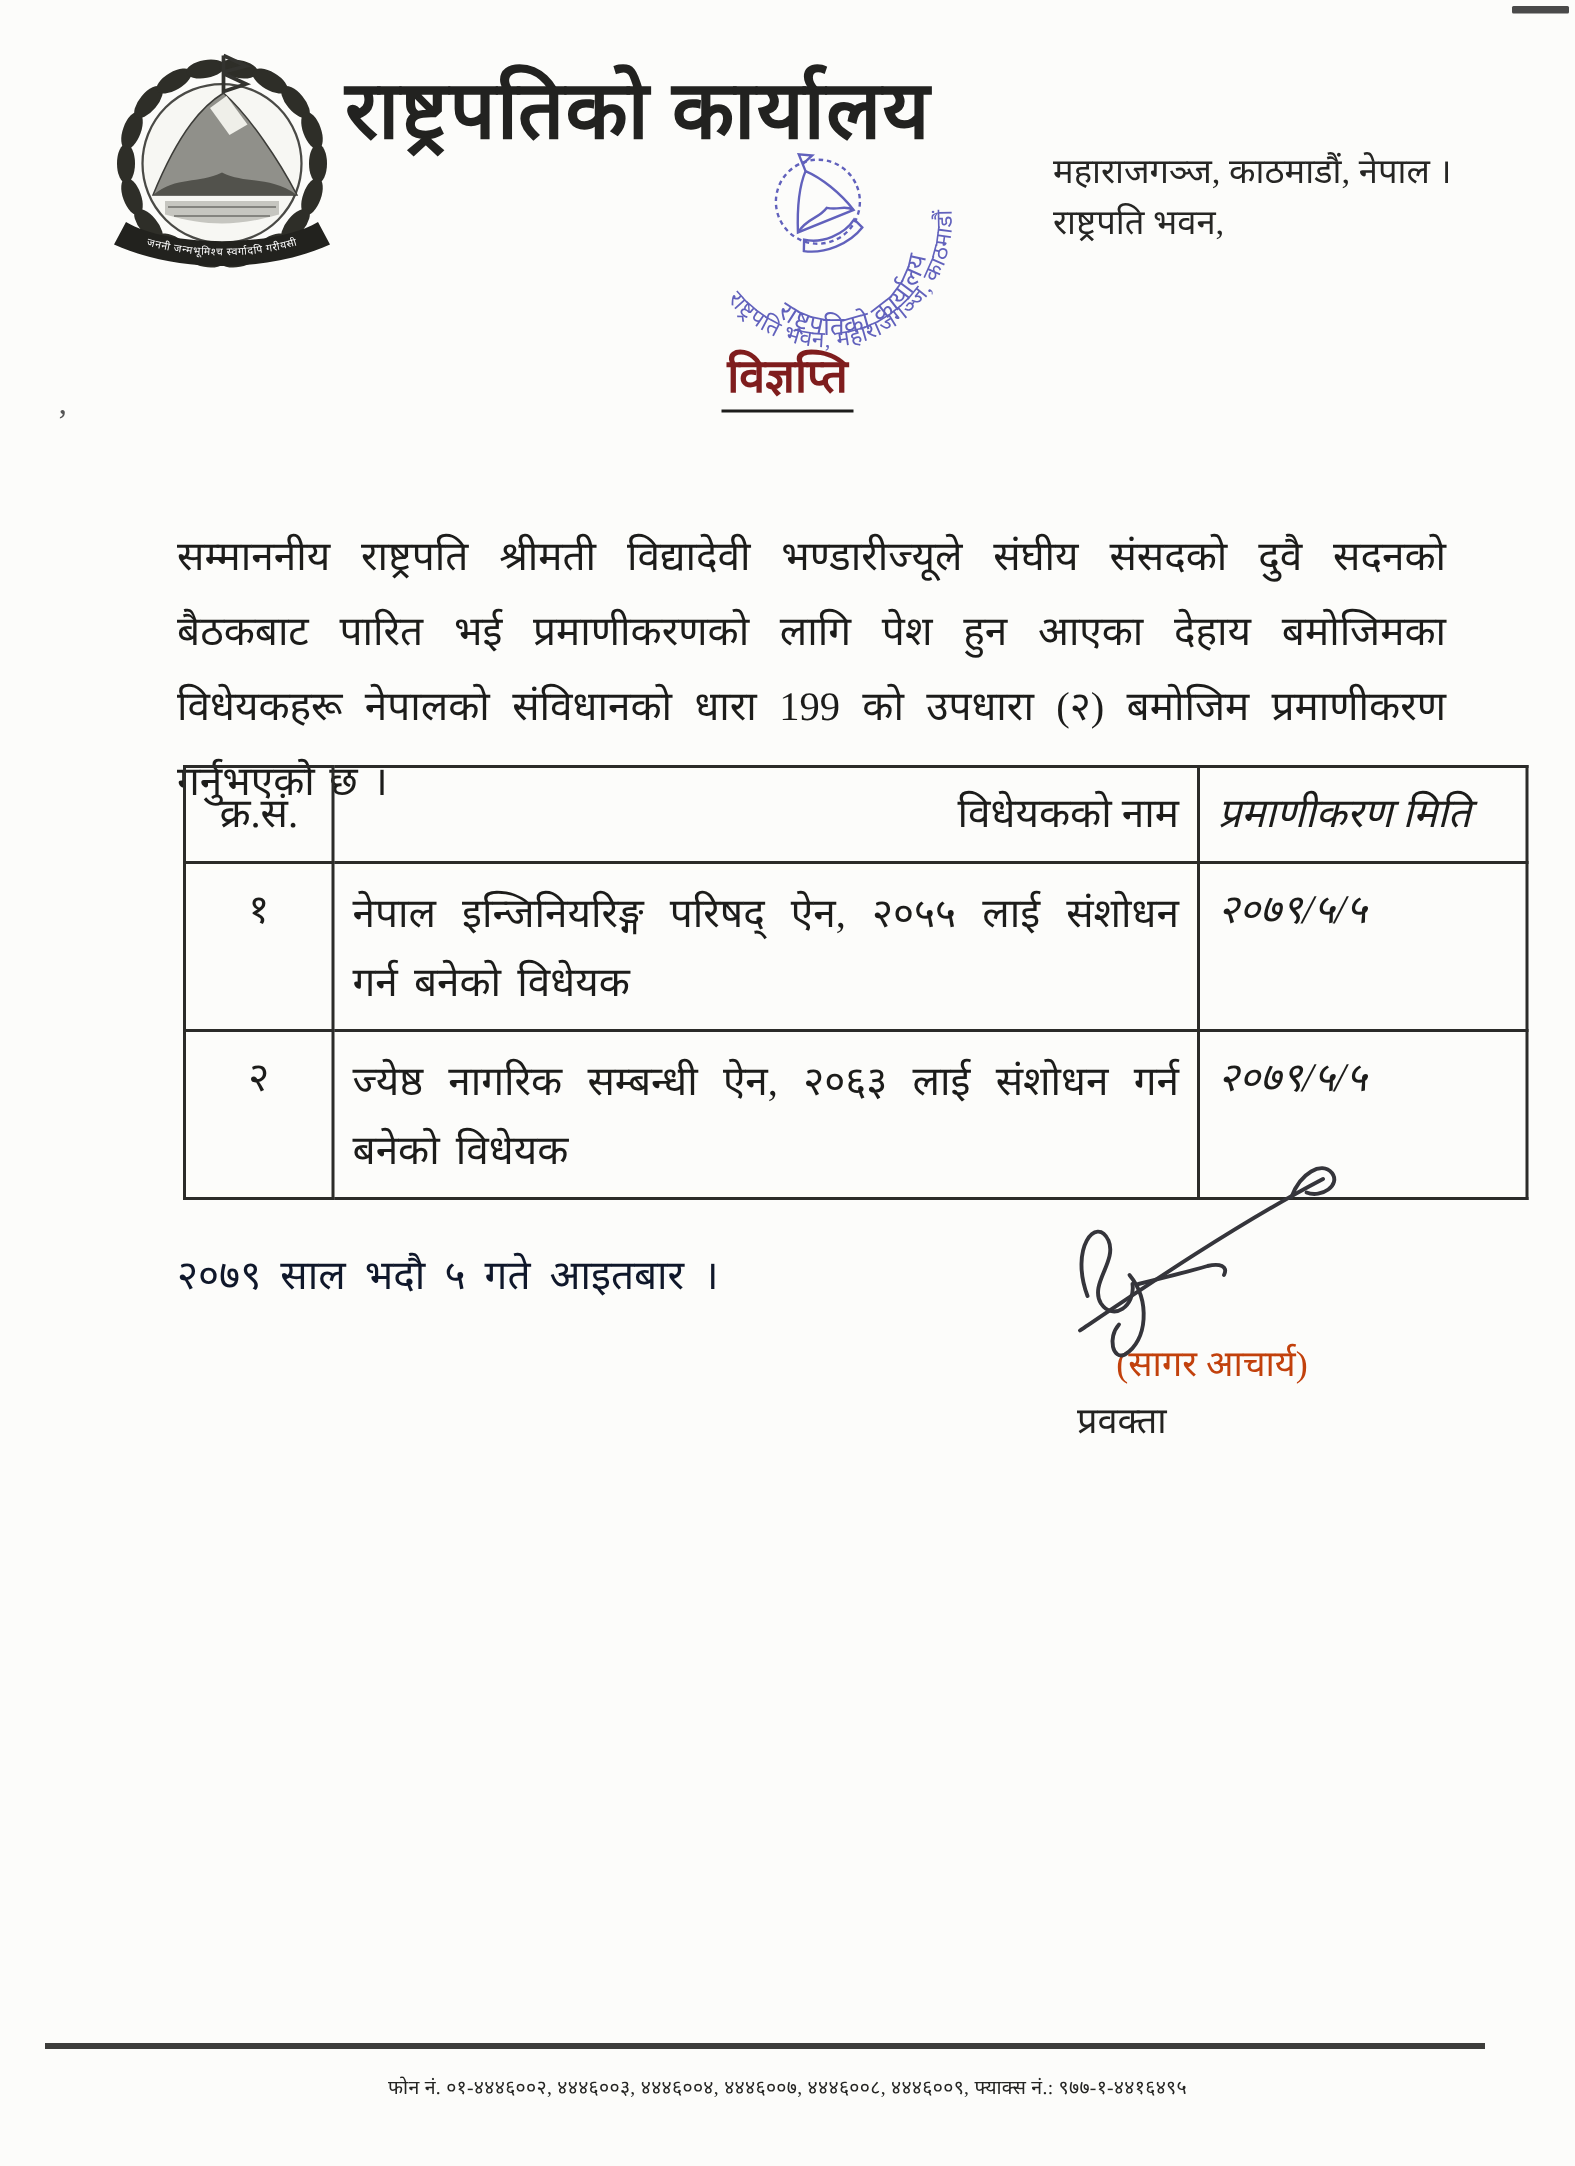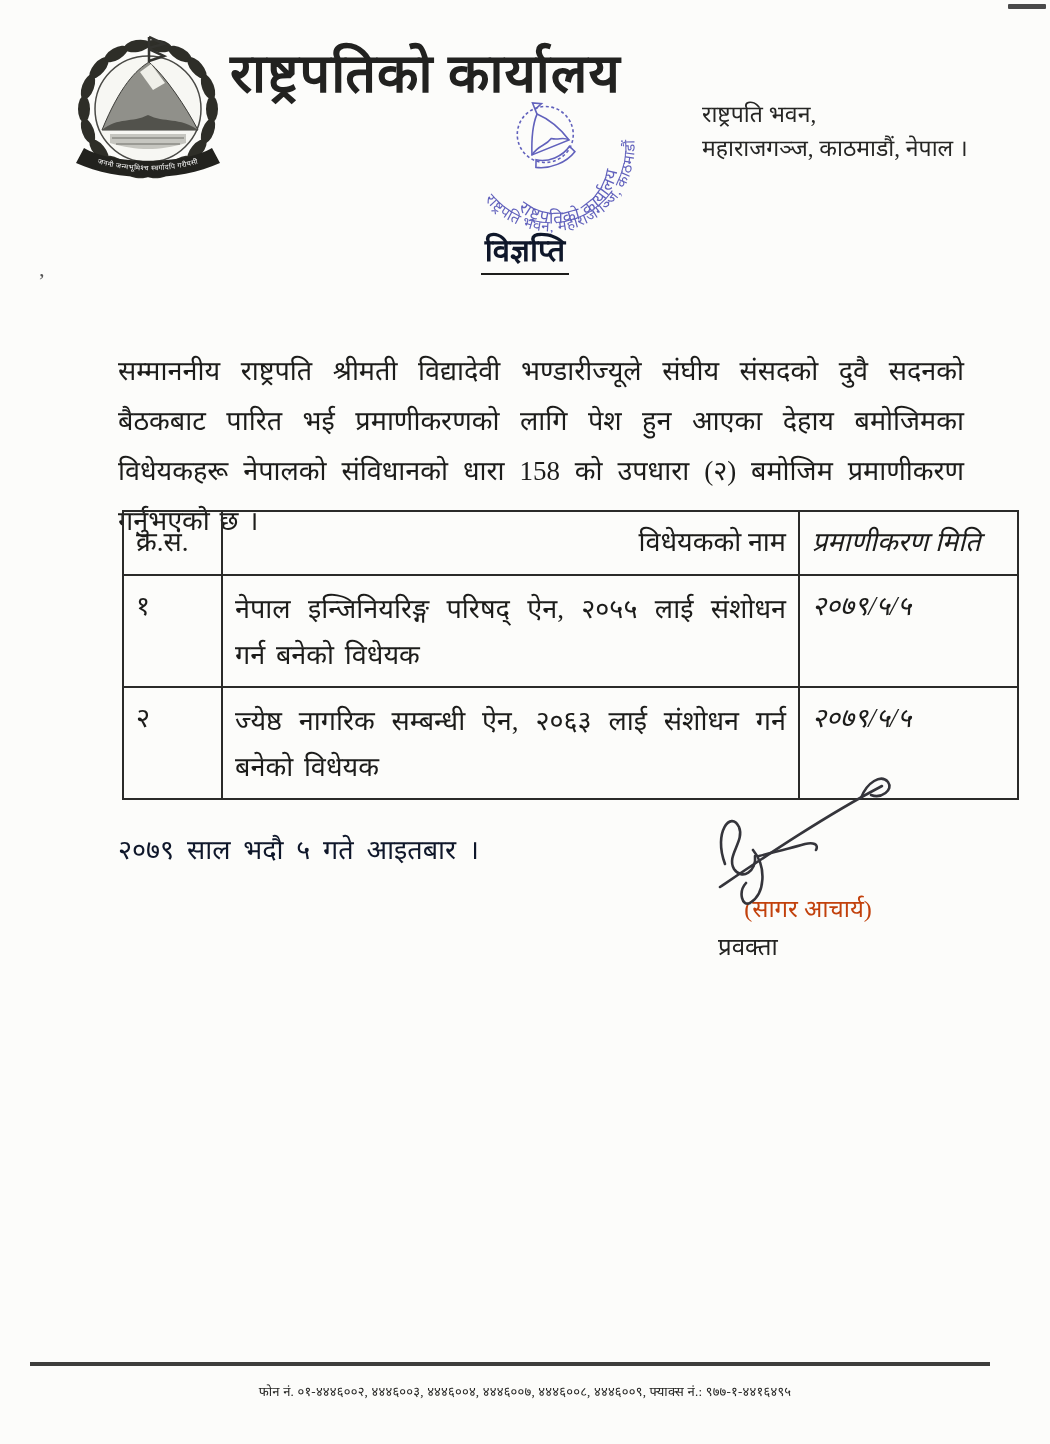--- a/index.html
+++ b/index.html
@@ -22,42 +22,42 @@
   .emblem-svg{left:60px;top:30px;z-index:1;}
   .stamp-svg{left:458px;top:66px;z-index:2;opacity:.85;}
   .address{
     left:702px;top:98px;width:300px;
     font-size:23px;line-height:34px;color:#262624;
   }
   
   .doc-title-wrap{left:0;top:228px;width:100%;text-align:center;}
   .doc-title{
     display:inline-block;font-size:31px;font-weight:bold;
-    border-bottom:2px solid #1d1d1b;padding:0 4px 3px 4px;color:#0f172a;
+    border-bottom:2px solid #1d1d1b;padding:0 4px 3px 4px;color:#7f1d1d;
   }
   .stray-mark{left:38px;top:268px;font-size:22px;color:#555;}
   .artifact-line{left:1008px;top:4px;width:38px;height:5px;background:#4a4a4a;border-radius:1px;}
   
   .paragraph{
     left:118px;top:346px;width:846px;
     font-size:27px;line-height:50px;
     text-align:justify;color:#1c1c1a;word-spacing:3px;
   }
   
   table.bills{
     position:absolute;left:122px;top:510px;
     border-collapse:collapse;table-layout:fixed;width:853px;
     font-size:27px;color:#1c1c1a;
   }
   table.bills td,table.bills th{
     border:2px solid #2b2b29;vertical-align:top;font-weight:normal;
     padding:10px 12px 8px 12px;
   }
   table.bills th{height:44px;}
-  td.sn,th.sn{width:73px;text-align:left;padding-left:4px;padding-right:4px;}
+  td.sn,th.sn{width:73px;text-align:center;padding-left:4px;padding-right:4px;}
   th.nm{width:551px;text-align:right;}
   td.nm{text-align:justify;line-height:46px;word-spacing:4px;}
   th.dt,td.dt{width:193px;text-align:left;font-style:italic;}
   tr.data-row td{height:80px;}
   
   .date-line{left:118px;top:830px;font-size:27px;word-spacing:6px;color:#0f172a;}
   .signature-svg{left:695px;top:772px;z-index:3;}
   .sig-name{left:718px;top:891px;width:180px;text-align:center;font-size:24px;color:#c2410c;}
   .sig-role{left:718px;top:929px;width:180px;text-align:left;font-size:24px;color:#232321;}
   
@@ -129,31 +129,31 @@
         <textPath href="#stampInner" startOffset="50%" text-anchor="middle">राष्ट्रपतिको कार्यालय</textPath>
       </text>
       <path id="stampOuter" d="M 16,80 A 84,84 0 0 0 184,80" fill="none"></path>
       <text font-size="15" letter-spacing=".5" fill="#4747b2">
         <textPath href="#stampOuter" startOffset="50%" text-anchor="middle">राष्ट्रपति भवन, महाराजगञ्ज, काठमाडौं</textPath>
       </text>
     </g>
   </svg>
 
   <div class="abs address">
+    <div>महाराजगञ्ज, काठमाडौं, नेपाल ।</div>
     <div>राष्ट्रपति भवन,</div>
-    <div>महाराजगञ्ज, काठमाडौं, नेपाल ।</div>
   </div>
 
   <div class="abs doc-title-wrap">
     <span class="doc-title">विज्ञप्ति</span>
   </div>
 
   <div class="abs stray-mark">’</div>
 
-  <div class="abs paragraph">सम्माननीय राष्ट्रपति श्रीमती विद्यादेवी भण्डारीज्यूले संघीय संसदको दुवै सदनको बैठकबाट पारित भई प्रमाणीकरणको लागि पेश हुन आएका देहाय बमोजिमका विधेयकहरू नेपालको संविधानको धारा 158 को उपधारा (२) बमोजिम प्रमाणीकरण गर्नुभएको छ ।</div>
+  <div class="abs paragraph">सम्माननीय राष्ट्रपति श्रीमती विद्यादेवी भण्डारीज्यूले संघीय संसदको दुवै सदनको बैठकबाट पारित भई प्रमाणीकरणको लागि पेश हुन आएका देहाय बमोजिमका विधेयकहरू नेपालको संविधानको धारा 199 को उपधारा (२) बमोजिम प्रमाणीकरण गर्नुभएको छ ।</div>
 
   <table class="bills">
     <thead>
       <tr>
         <th class="sn">क्र.सं.</th>
         <th class="nm">विधेयकको नाम</th>
         <th class="dt">प्रमाणीकरण मिति</th>
       </tr>
     </thead>
     <tbody>

